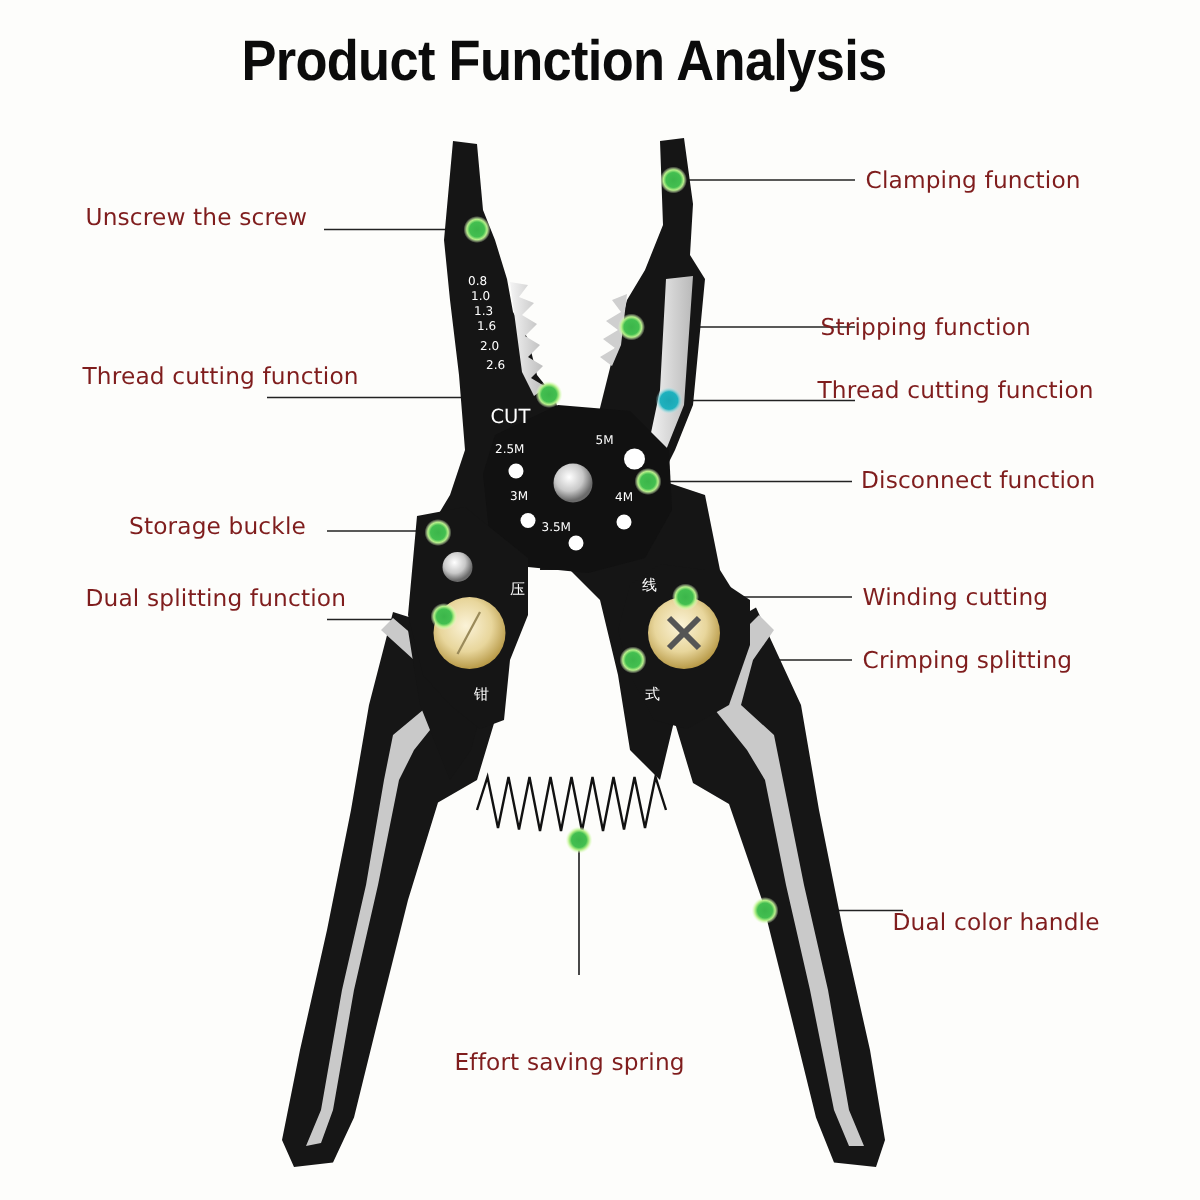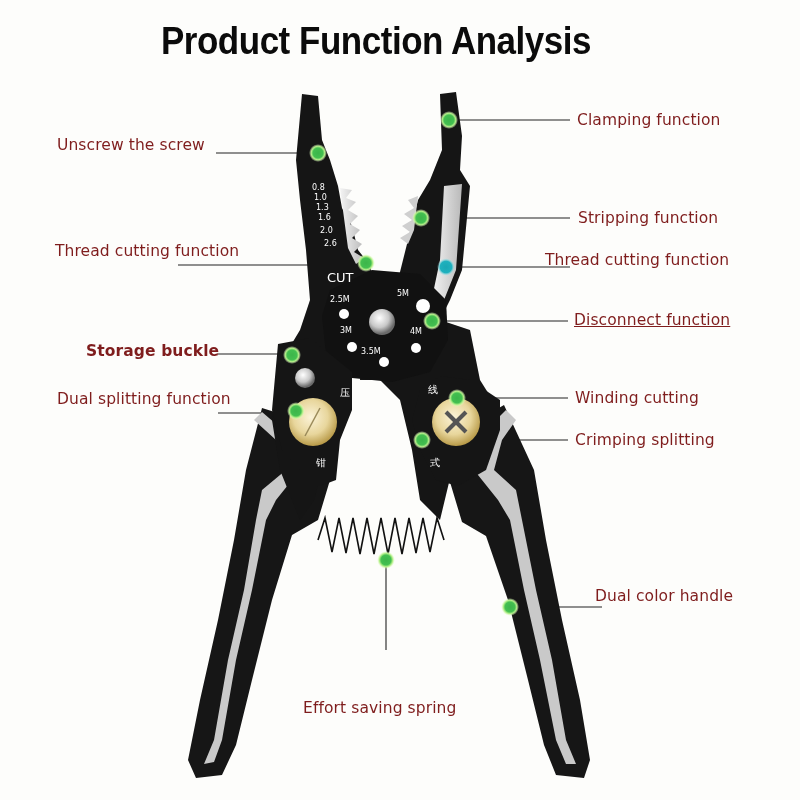--- a/index.html
+++ b/index.html
@@ -155,24 +155,24 @@
     <circle cx="296" cy="411" r="9" fill="url(#glow)"></circle>
     <circle cx="457" cy="398" r="9" fill="url(#glow)"></circle>
     <circle cx="422" cy="440" r="9" fill="url(#glow)"></circle>
     <circle cx="386" cy="560" r="9" fill="url(#glow)"></circle>
     <circle cx="510" cy="607" r="9" fill="url(#glow)"></circle>
   </g>
 </svg>
 
 <div class="label" style="left:57px; top:136px;">Unscrew the screw</div>
 <div class="label" style="left:55px; top:242px;">Thread cutting function</div>
-<div class="label" style="left:86px; top:342px;font-weight:bold;">Storage buckle</div>
+<div class="label" style="left:86px; top:342px;">Storage buckle</div>
 <div class="label" style="left:57px; top:390px;">Dual splitting function</div>
 
 <div class="label" style="left:577px; top:111px;">Clamping function</div>
-<div class="label" style="left:578px; top:209px;">Stripping function</div>
+<div class="label" style="left:547px; top:209px;">Stripping function</div>
 <div class="label" style="left:545px; top:251px;">Thread cutting function</div>
-<div class="label" style="left:574px; top:311px;text-decoration:underline;">Disconnect function</div>
+<div class="label" style="left:574px; top:311px;">Disconnect function</div>
 <div class="label" style="left:575px; top:389px;">Winding cutting</div>
 <div class="label" style="left:575px; top:431px;">Crimping splitting</div>
-<div class="label" style="left:595px; top:587px;text-align:center;">Dual color handle</div>
+<div class="label" style="left:595px; top:606px;text-align:center;">Dual color handle</div>
 
 <div class="label" style="left:303px; top:699px;">Effort saving spring</div>
 
 </body></html>

